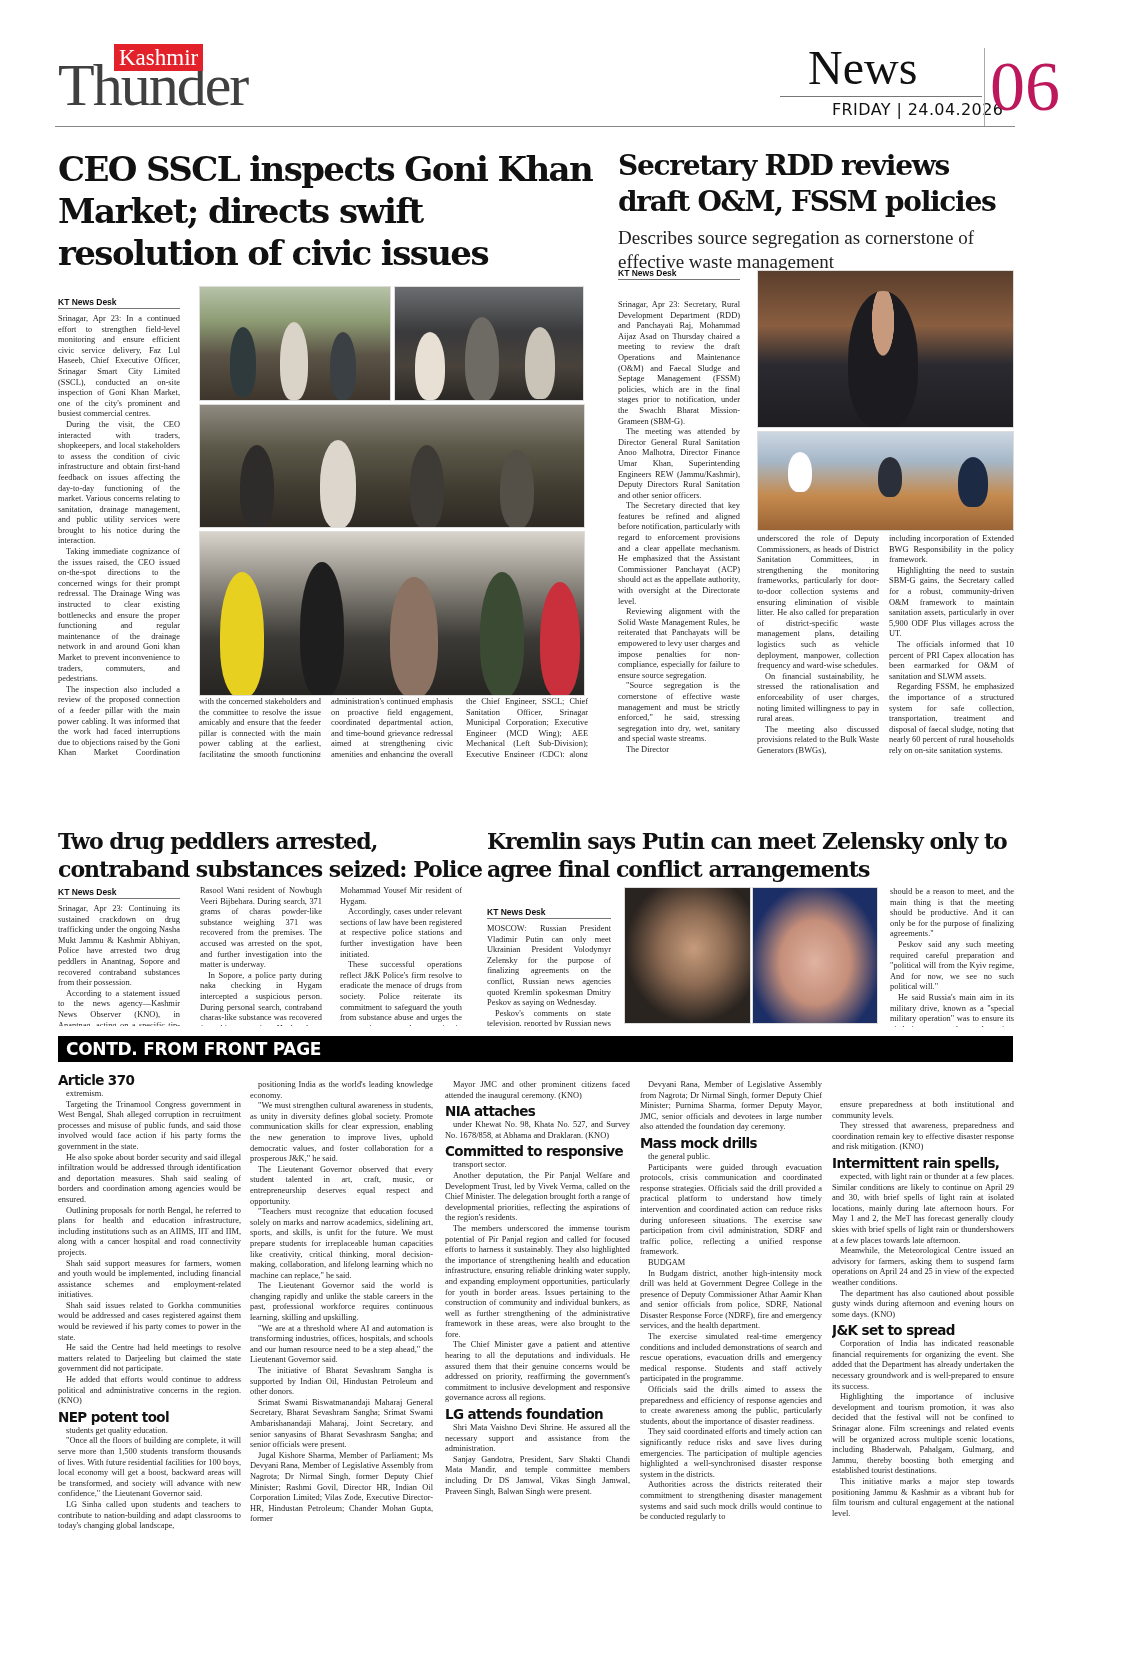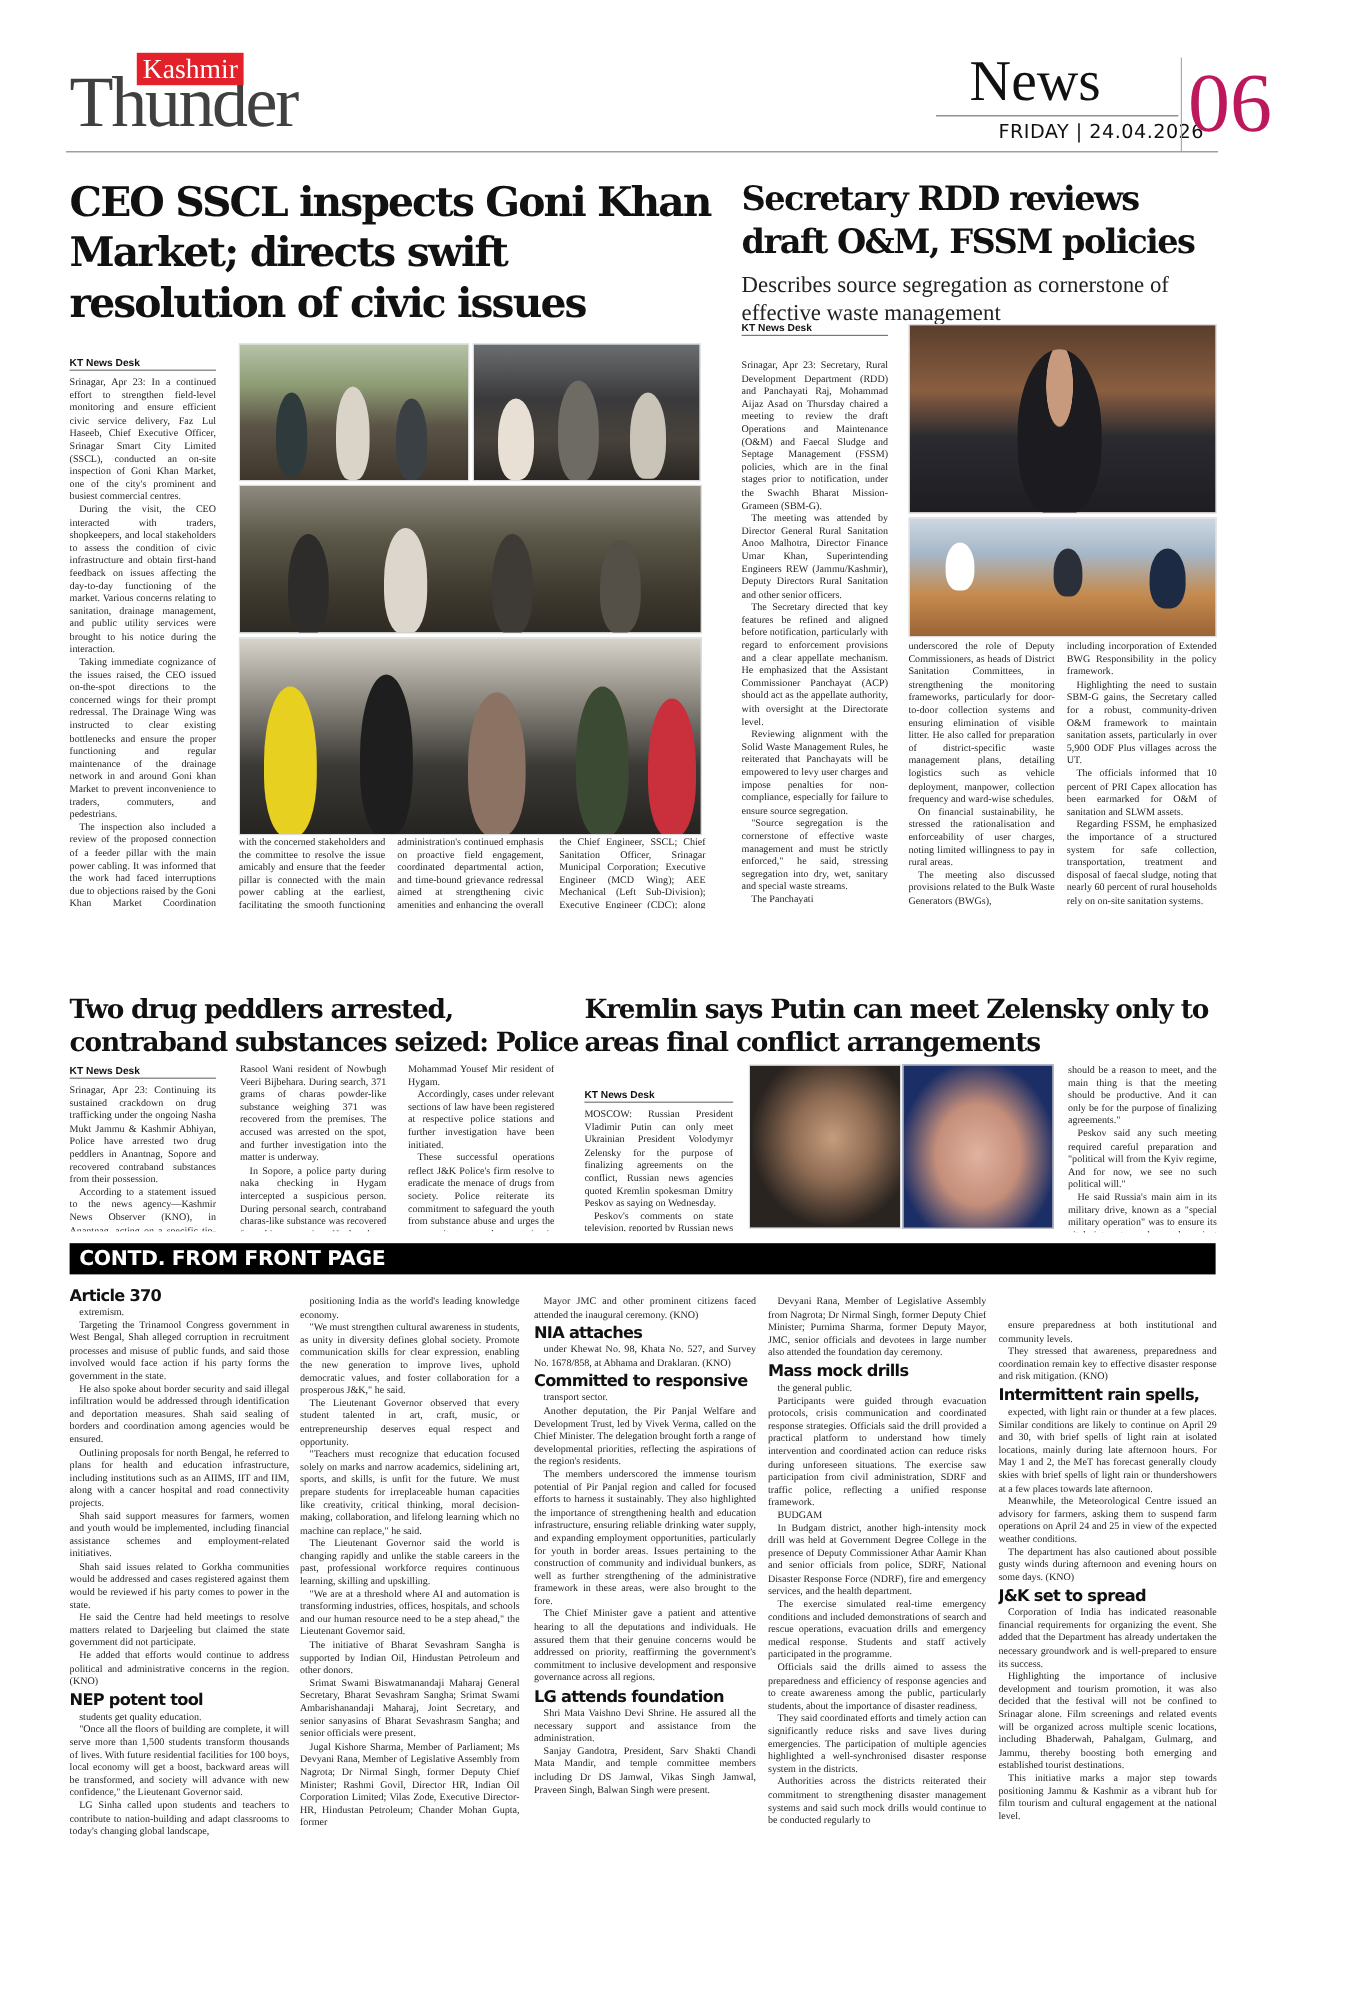--- a/index.html
+++ b/index.html
@@ -110,21 +110,21 @@
 
 <h1 class="abs hl hl2">Secretary RDD reviews draft O&amp;M, FSSM policies</h1>
 <div class="abs deck2">Describes source segregation as cornerstone of effective waste management</div>
 <div class="abs byline" style="left:618px;top:268px;width:122px;">KT News Desk</div>
 <div class="abs col" style="left:618px;top:285px;width:122px;height:473px;margin-top:15px;">
   <p class="first">Srinagar, Apr 23: Secretary, Rural Development Department (RDD) and Panchayati Raj, Mohammad Aijaz Asad on Thursday chaired a meeting to review the draft Operations and Maintenance (O&amp;M) and Faecal Sludge and Septage Management (FSSM) policies, which are in the final stages prior to notification, under the Swachh Bharat Mission-Grameen (SBM-G).</p>
   <p>The meeting was attended by Director General Rural Sanitation Anoo Malhotra, Director Finance Umar Khan, Superintending Engineers REW (Jammu/Kashmir), Deputy Directors Rural Sanitation and other senior officers.</p>
   <p>The Secretary directed that key features be refined and aligned before notification, particularly with regard to enforcement provisions and a clear appellate mechanism. He emphasized that the Assistant Commissioner Panchayat (ACP) should act as the appellate authority, with oversight at the Directorate level.</p>
   <p>Reviewing alignment with the Solid Waste Management Rules, he reiterated that Panchayats will be empowered to levy user charges and impose penalties for non-compliance, especially for failure to ensure source segregation.</p>
   <p>"Source segregation is the cornerstone of effective waste management and must be strictly enforced," he said, stressing segregation into dry, wet, sanitary and special waste streams.</p>
-  <p>The Panchayati</p>
+  <p>The Director</p>
 </div>
 <div class="abs photo ph-sec" style="left:757px;top:270px;width:257px;height:158px;">
   <div class="person" style="left:90px;top:20px;width:70px;height:138px;background:radial-gradient(ellipse at 50% 22%, #c79a7e 0 22%, #1b1b20 23%);"></div>
 </div>
 <div class="abs photo ph-meet" style="left:757px;top:431px;width:257px;height:100px;">
   <div class="person" style="left:30px;top:20px;width:24px;height:40px;background:#fff;"></div>
   <div class="person" style="left:120px;top:25px;width:24px;height:40px;background:#2b2f3a;"></div>
   <div class="person" style="left:200px;top:25px;width:30px;height:50px;background:#1d2a44;"></div>
 </div>
 <div class="abs col" style="left:757px;top:534px;width:122px;height:224px;">
@@ -148,21 +148,21 @@
 <div class="abs col" style="left:200px;top:886px;width:122px;height:140px;">
   <p class="first">Rasool Wani resident of Nowbugh Veeri Bijbehara. During search, 371 grams of charas powder-like substance weighing 371 was recovered from the premises. The accused was arrested on the spot, and further investigation into the matter is underway.</p>
   <p>In Sopore, a police party during naka checking in Hygam intercepted a suspicious person. During personal search, contraband charas-like substance was recovered from his possession. He has been identified as Farhad Yousef Mir son of</p>
 </div>
 <div class="abs col" style="left:340px;top:886px;width:122px;height:140px;">
   <p class="first">Mohammad Yousef Mir resident of Hygam.</p>
   <p>Accordingly, cases under relevant sections of law have been registered at respective police stations and further investigation have been initiated.</p>
   <p>These successful operations reflect J&amp;K Police's firm resolve to eradicate the menace of drugs from society. Police reiterate its commitment to safeguard the youth from substance abuse and urges the community to extend cooperation in this collective mission against drug trafficking.</p>
 </div>
 
-<h1 class="abs hl hl4">Kremlin says Putin can meet Zelensky only to areas final conflict arrangements</h1>
+<h1 class="abs hl hl4">Kremlin says Putin can meet Zelensky only to agree final conflict arrangements</h1>
 <div class="abs byline" style="left:487px;top:907px;width:124px;">KT News Desk</div>
 <div class="abs col" style="left:487px;top:924px;width:124px;height:102px;">
   <p class="first">MOSCOW: Russian President Vladimir Putin can only meet Ukrainian President Volodymyr Zelensky for the purpose of finalizing agreements on the conflict, Russian news agencies quoted Kremlin spokesman Dmitry Peskov as saying on Wednesday.</p>
   <p>Peskov's comments on state television, reported by Russian news agencies, came after Ukraine's Foreign Minister, Andrii Sybiha said Ukraine asked Turkiye to host a meeting</p>
 </div>
 <div class="abs photo ph-zel" style="left:624px;top:887px;width:127px;height:137px;"></div>
 <div class="abs photo ph-put" style="left:752px;top:887px;width:126px;height:137px;"></div>
 <div class="abs col" style="left:624px;top:1025px;width:120px;height:0px;"></div>
 <div class="abs col" style="left:890px;top:887px;width:124px;height:140px;">
   <p class="first">should be a reason to meet, and the main thing is that the meeting should be productive. And it can only be for the purpose of finalizing agreements."</p>

